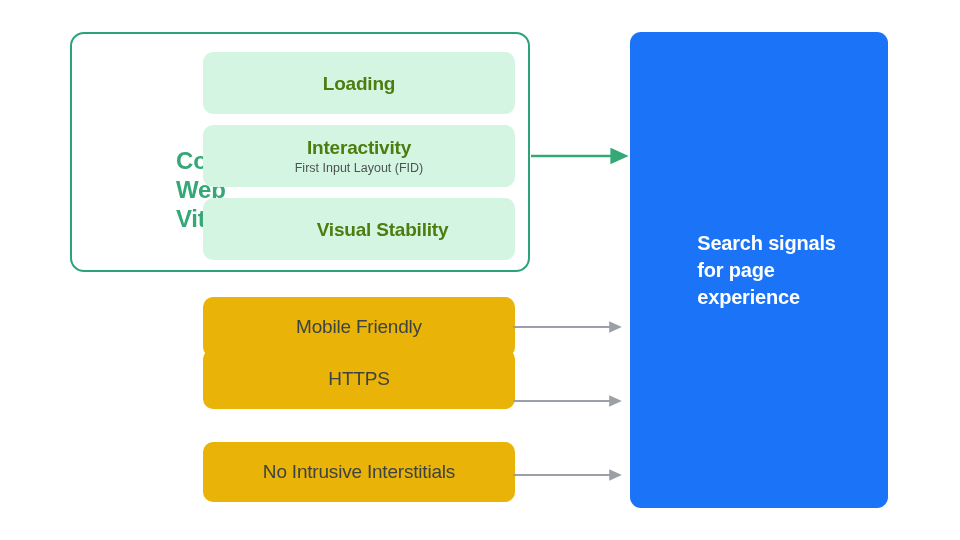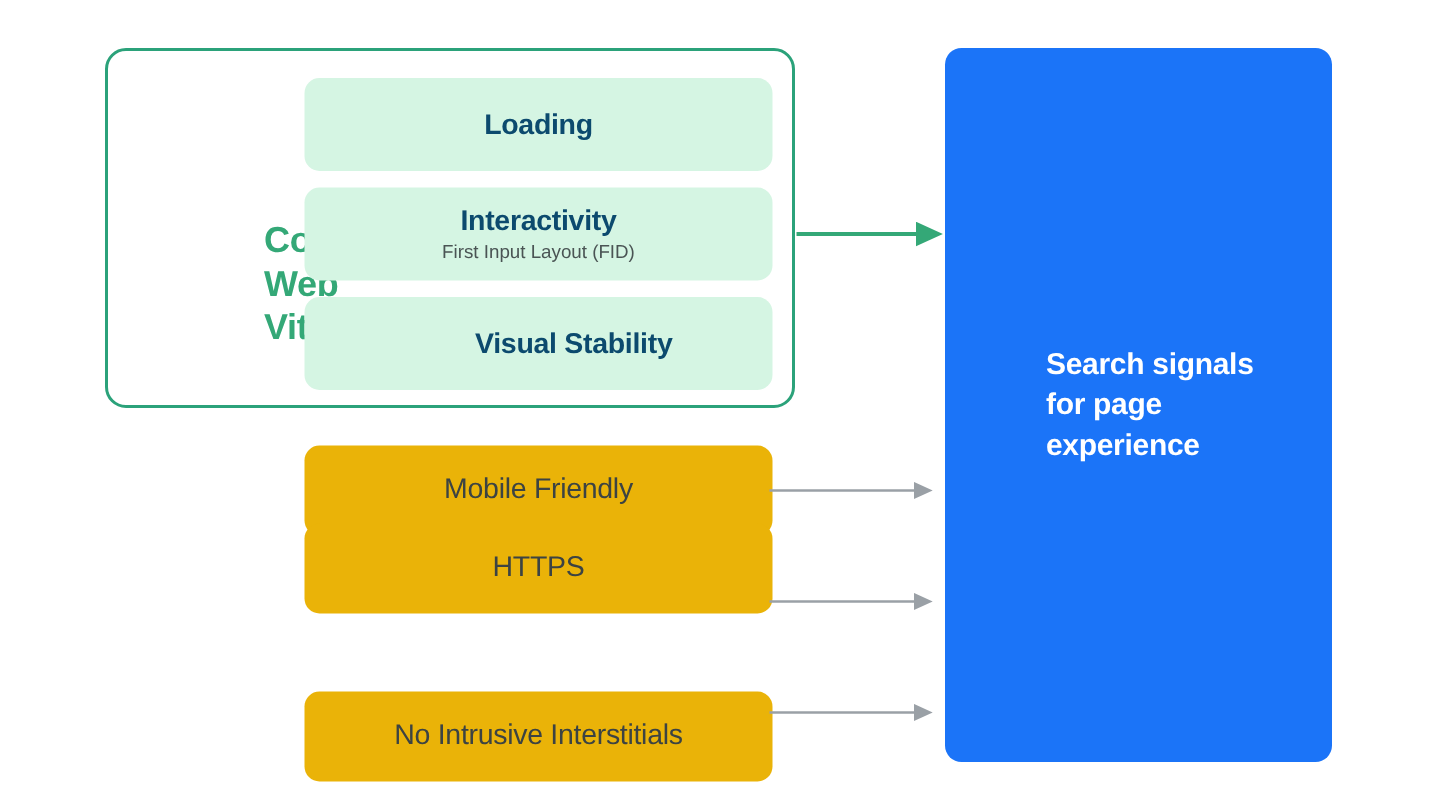--- a/index.html
+++ b/index.html
@@ -62,21 +62,21 @@
     align-items: center;
     justify-content: center;
   }
   .metric-card.c1 { top: 52px; }
   .metric-card.c2 { top: 125px; }
   .metric-card.c3 { top: 198px; padding-left: 47px; }
 
   .metric-title {
     font-size: 19px;
     font-weight: bold;
-    color: #0c4a6e;
+    color: #4d7c0f;
     line-height: 23px;
     letter-spacing: -0.2px;
   }
   .metric-sub {
     font-size: 12.5px;
     color: #4A5454;
     line-height: 17px;
     margin-top: 1px;
   }
 
@@ -87,21 +87,21 @@
     width: 312px;
     height: 60px;
     background: #eab308;
     border-radius: 10px;
     display: flex;
     align-items: center;
     justify-content: center;
   }
   .signal-box.s1 { top: 297px; }
   .signal-box.s2 { top: 349px; }
-  .signal-box.s3 { top: 461px; }
+  .signal-box.s3 { top: 442px; }
 
   .signal-label {
     font-size: 19px;
     color: #3C4343;
     letter-spacing: -0.2px;
   }
 
   
   .result-box {
     position: absolute;

